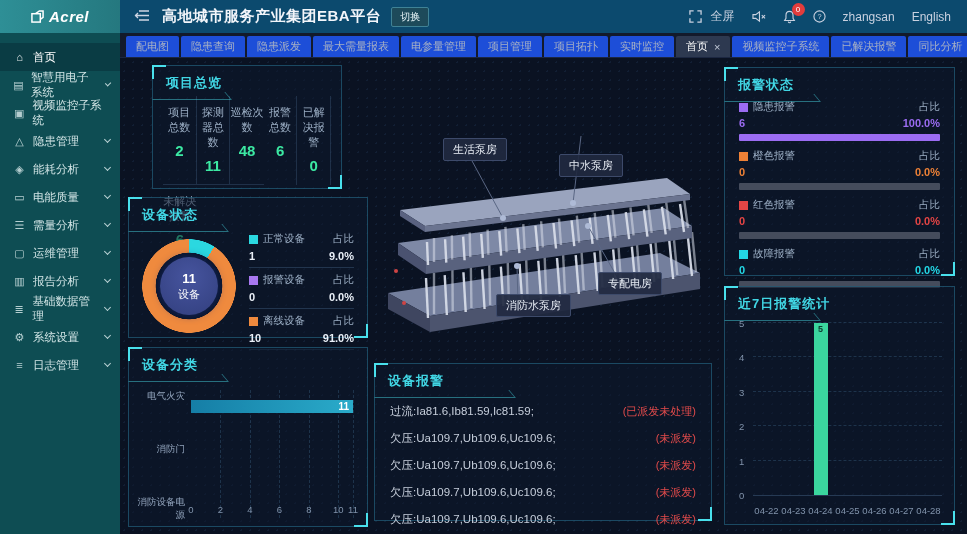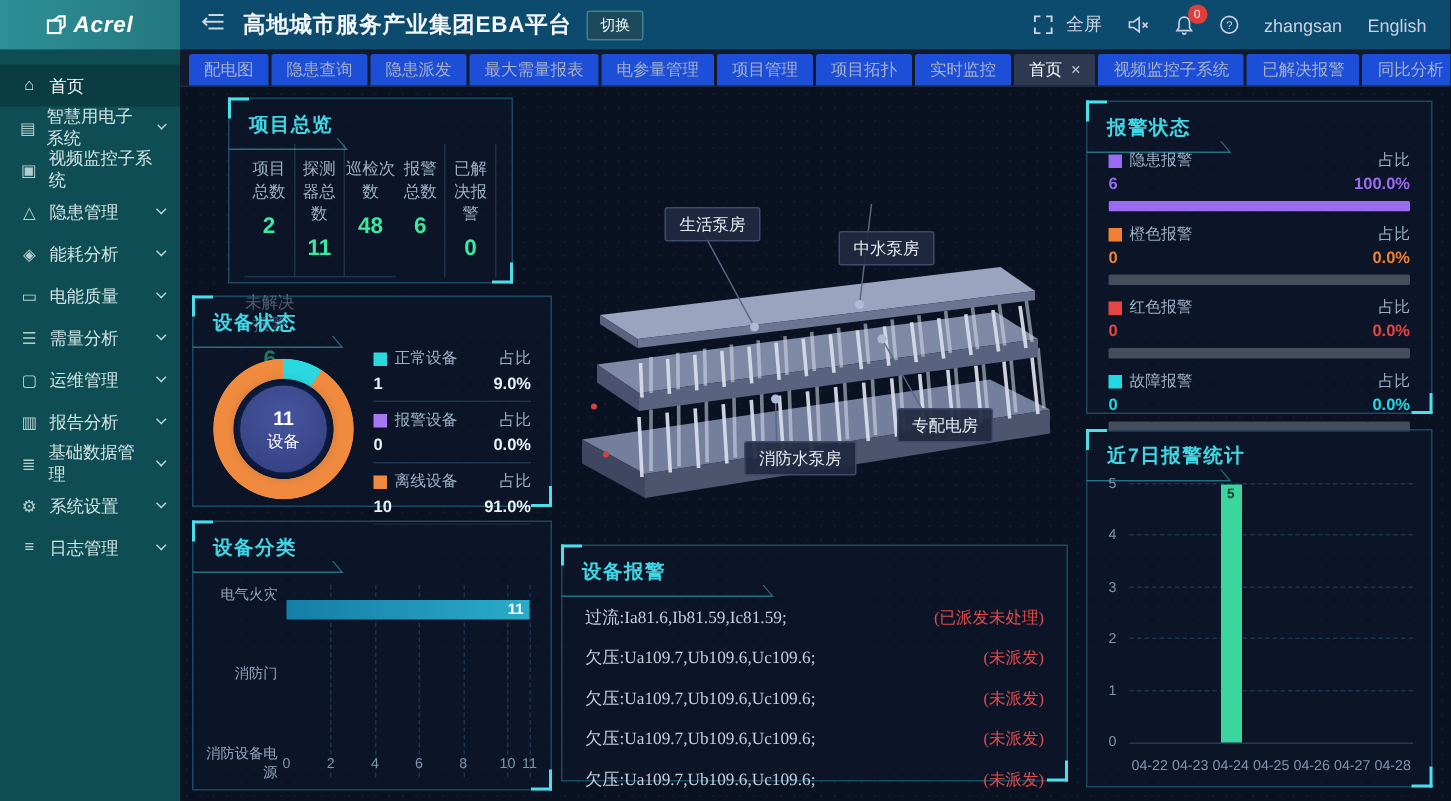--- a/index.html
+++ b/index.html
@@ -36,21 +36,21 @@
 
   .panel { position:absolute; background:rgba(13,24,44,.55); border:1px solid rgba(44,126,158,.5); }
   .panel::before { content:''; position:absolute; top:-1px; left:-1px; width:12px; height:12px; border-top:2px solid #49e0ec; border-left:2px solid #49e0ec; pointer-events:none; }
   .panel::after  { content:''; position:absolute; bottom:-1px; right:-1px; width:12px; height:12px; border-bottom:2px solid #49e0ec; border-right:2px solid #49e0ec; pointer-events:none; }
   .deco { position:absolute; top:26px; left:0; width:42%; height:8px; border-bottom:1px solid rgba(73,224,236,.45); border-right:1px solid rgba(73,224,236,.45); transform:skewX(40deg); transform-origin:bottom left; pointer-events:none; }
   .panel-title { color:#41d6e4; font-size:13px; font-weight:bold; padding:8px 0 0 13px; letter-spacing:1px; }
 
   #p-overview    { left:8px;  top:7px;   width:190px; height:124px;margin-left:24px; }
   #p-status      { left:8px;  top:139px; width:240px; height:141px; }
   #p-category    { left:8px;  top:289px; width:240px; height:180px; }
-  #p-alarm-list  { left:254px; top:305px; width:338px; height:158px;font-family:Liberation Serif, serif; }
+  #p-alarm-list  { left:254px; top:305px; width:338px; height:158px; }
   #p-alarm-status{ left:604px; top:9px;  width:231px; height:209px; }
   #p-weekly      { left:604px; top:228px; width:231px; height:239px; }
   #scene         { position:absolute; left:254px; top:8px; width:345px; height:292px; }
 
   
   .stats-grid { display:grid; grid-template-columns:repeat(5,1fr); margin:4px 10px 0; }
   .stat { text-align:center; padding:9px 0 10px; }
   .stat:nth-child(-n+3) { border-bottom:1px solid rgba(90,130,170,.25); }
   .stat:not(:nth-child(3n)) { border-right:1px solid rgba(90,130,170,.25); }
   .stat-label { color:#9db0c6; font-size:11px; margin-bottom:7px; }

